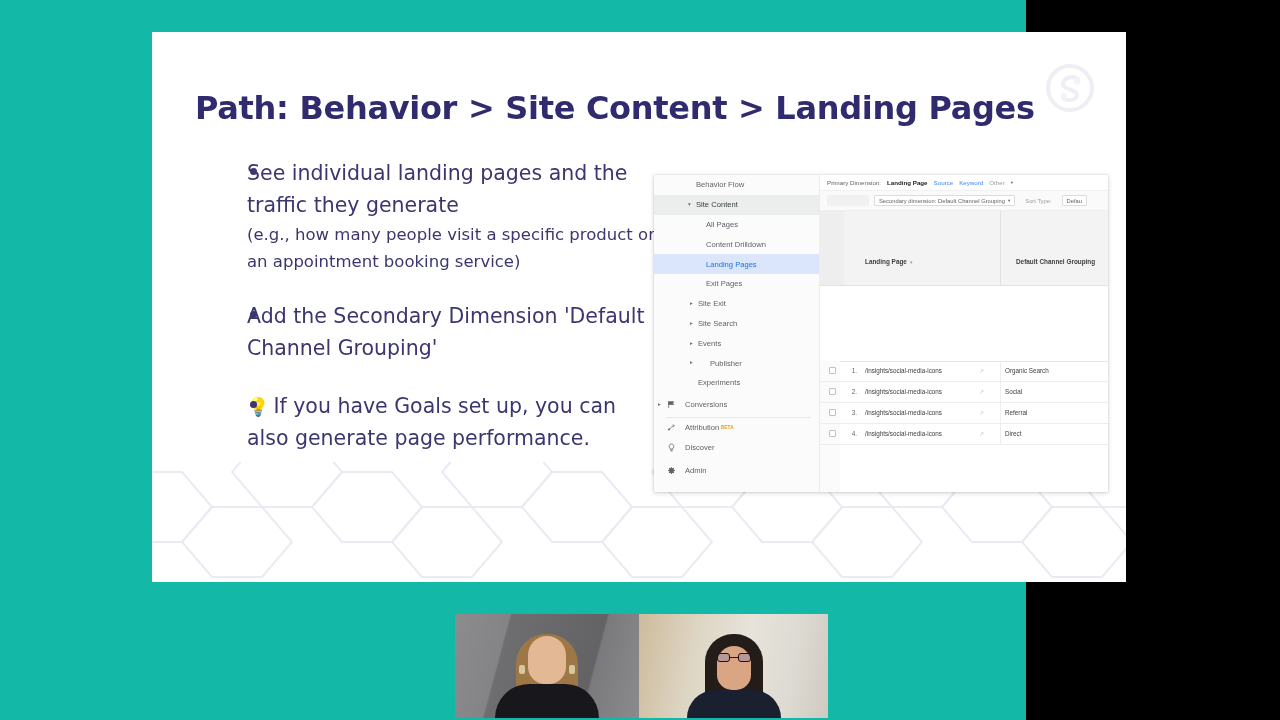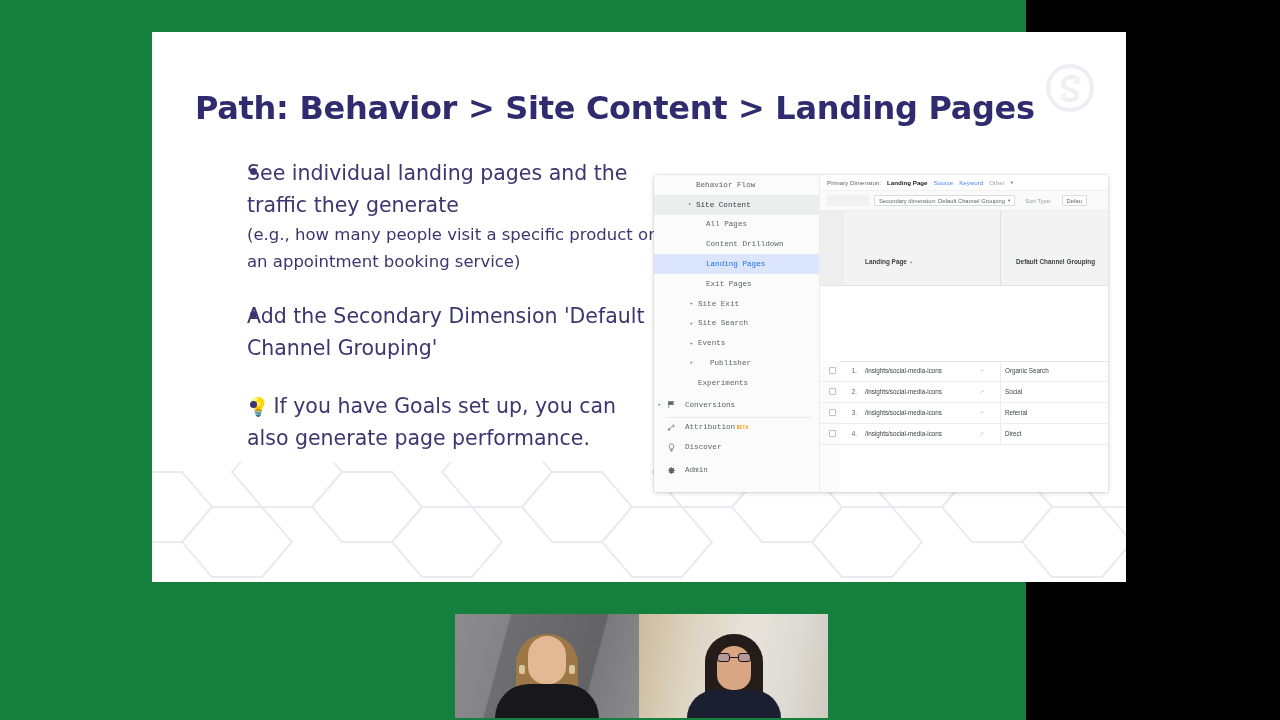--- a/index.html
+++ b/index.html
@@ -9,21 +9,21 @@
     height: 720px;
     overflow: hidden;
     background: #000000;
     font-family: "Liberation Sans", sans-serif;
   }
 
   #stage {
     position: relative;
     width: 1026px;
     height: 720px;
-    background: #15803d;
+    background: #14b8a6;
   }
 
   
   #slide {
     position: absolute;
     left: 152px;
     top: 32px;
     width: 974px;
     height: 550px;
     background: #ffffff;
@@ -128,21 +128,20 @@
   }
 
   .ga-nav-row {
     position: relative;
     height: 19.8px;
     display: flex;
     align-items: center;
     font-size: 7.6px;
     color: #5f6368;
     white-space: nowrap;
-    font-family: Liberation Mono, monospace;
   }
   .ga-nav-row.lvl-head { background: #eceded; }
   .ga-nav-row.active { background: #dbe5fb; }
   .ga-nav-row.active .ga-nav-label { color: #1a73e8; }
 
   .ga-caret {
     position: absolute;
     font-size: 5.5px;
     color: #70757a;
     line-height: 1;

